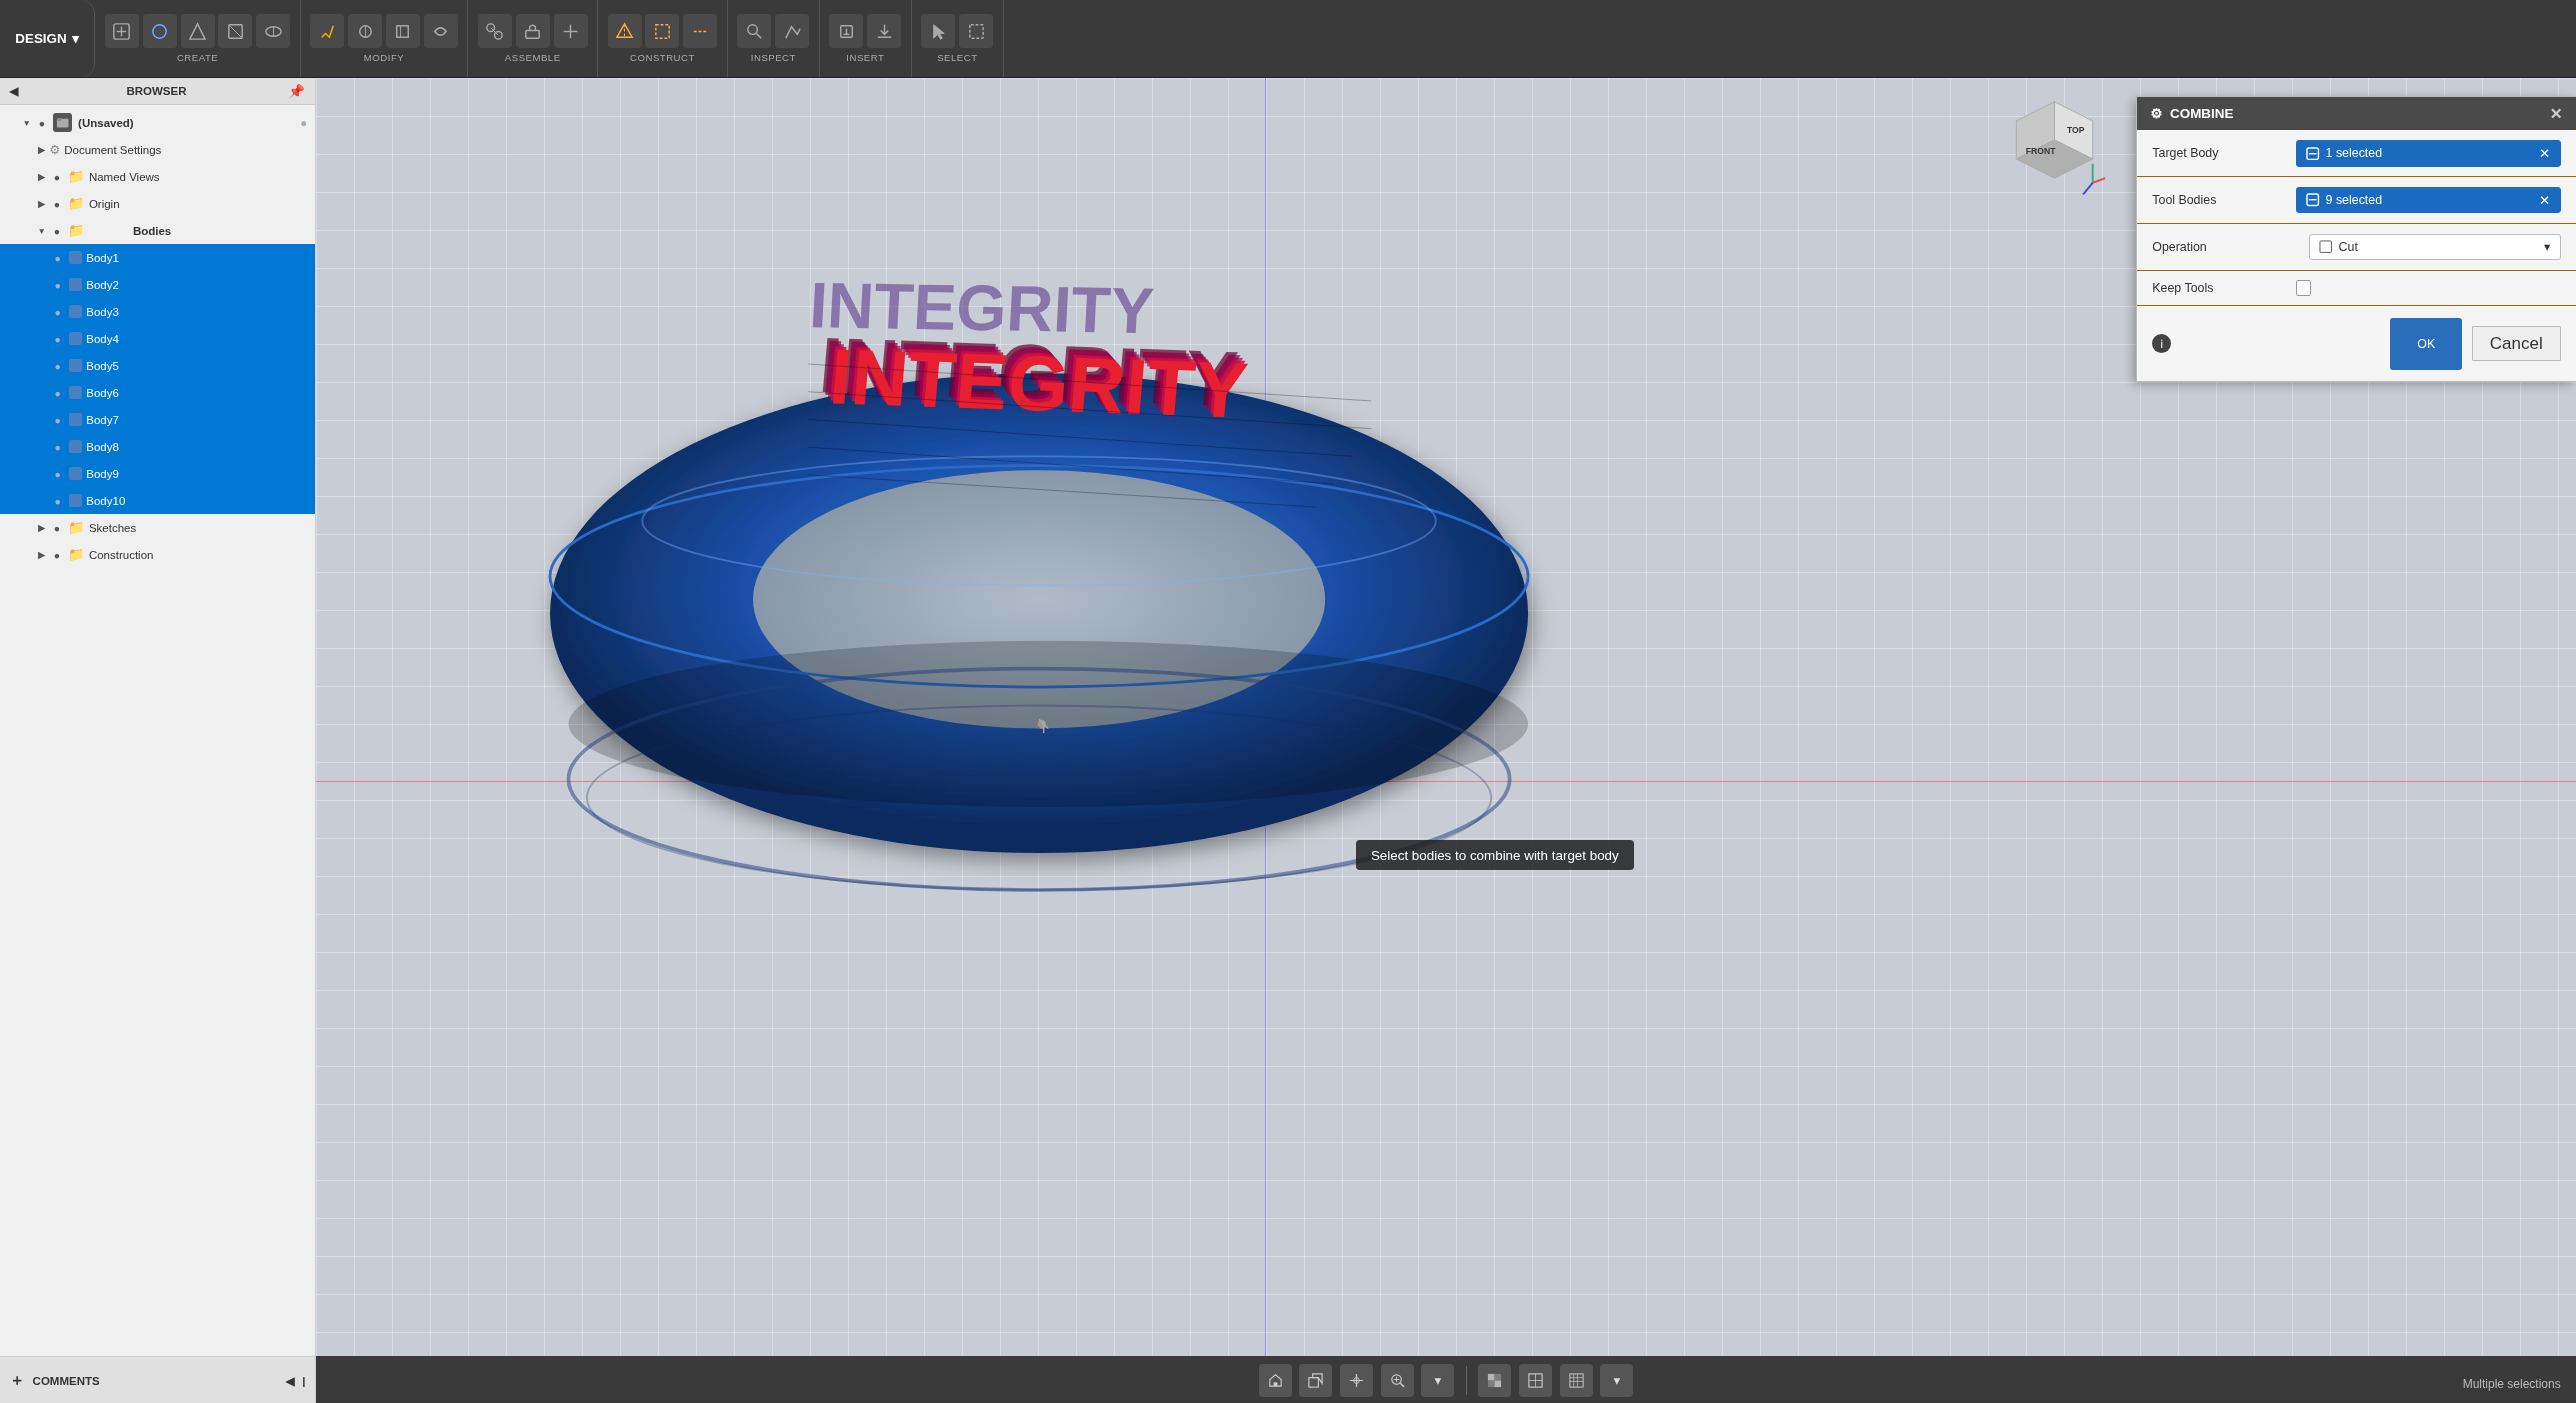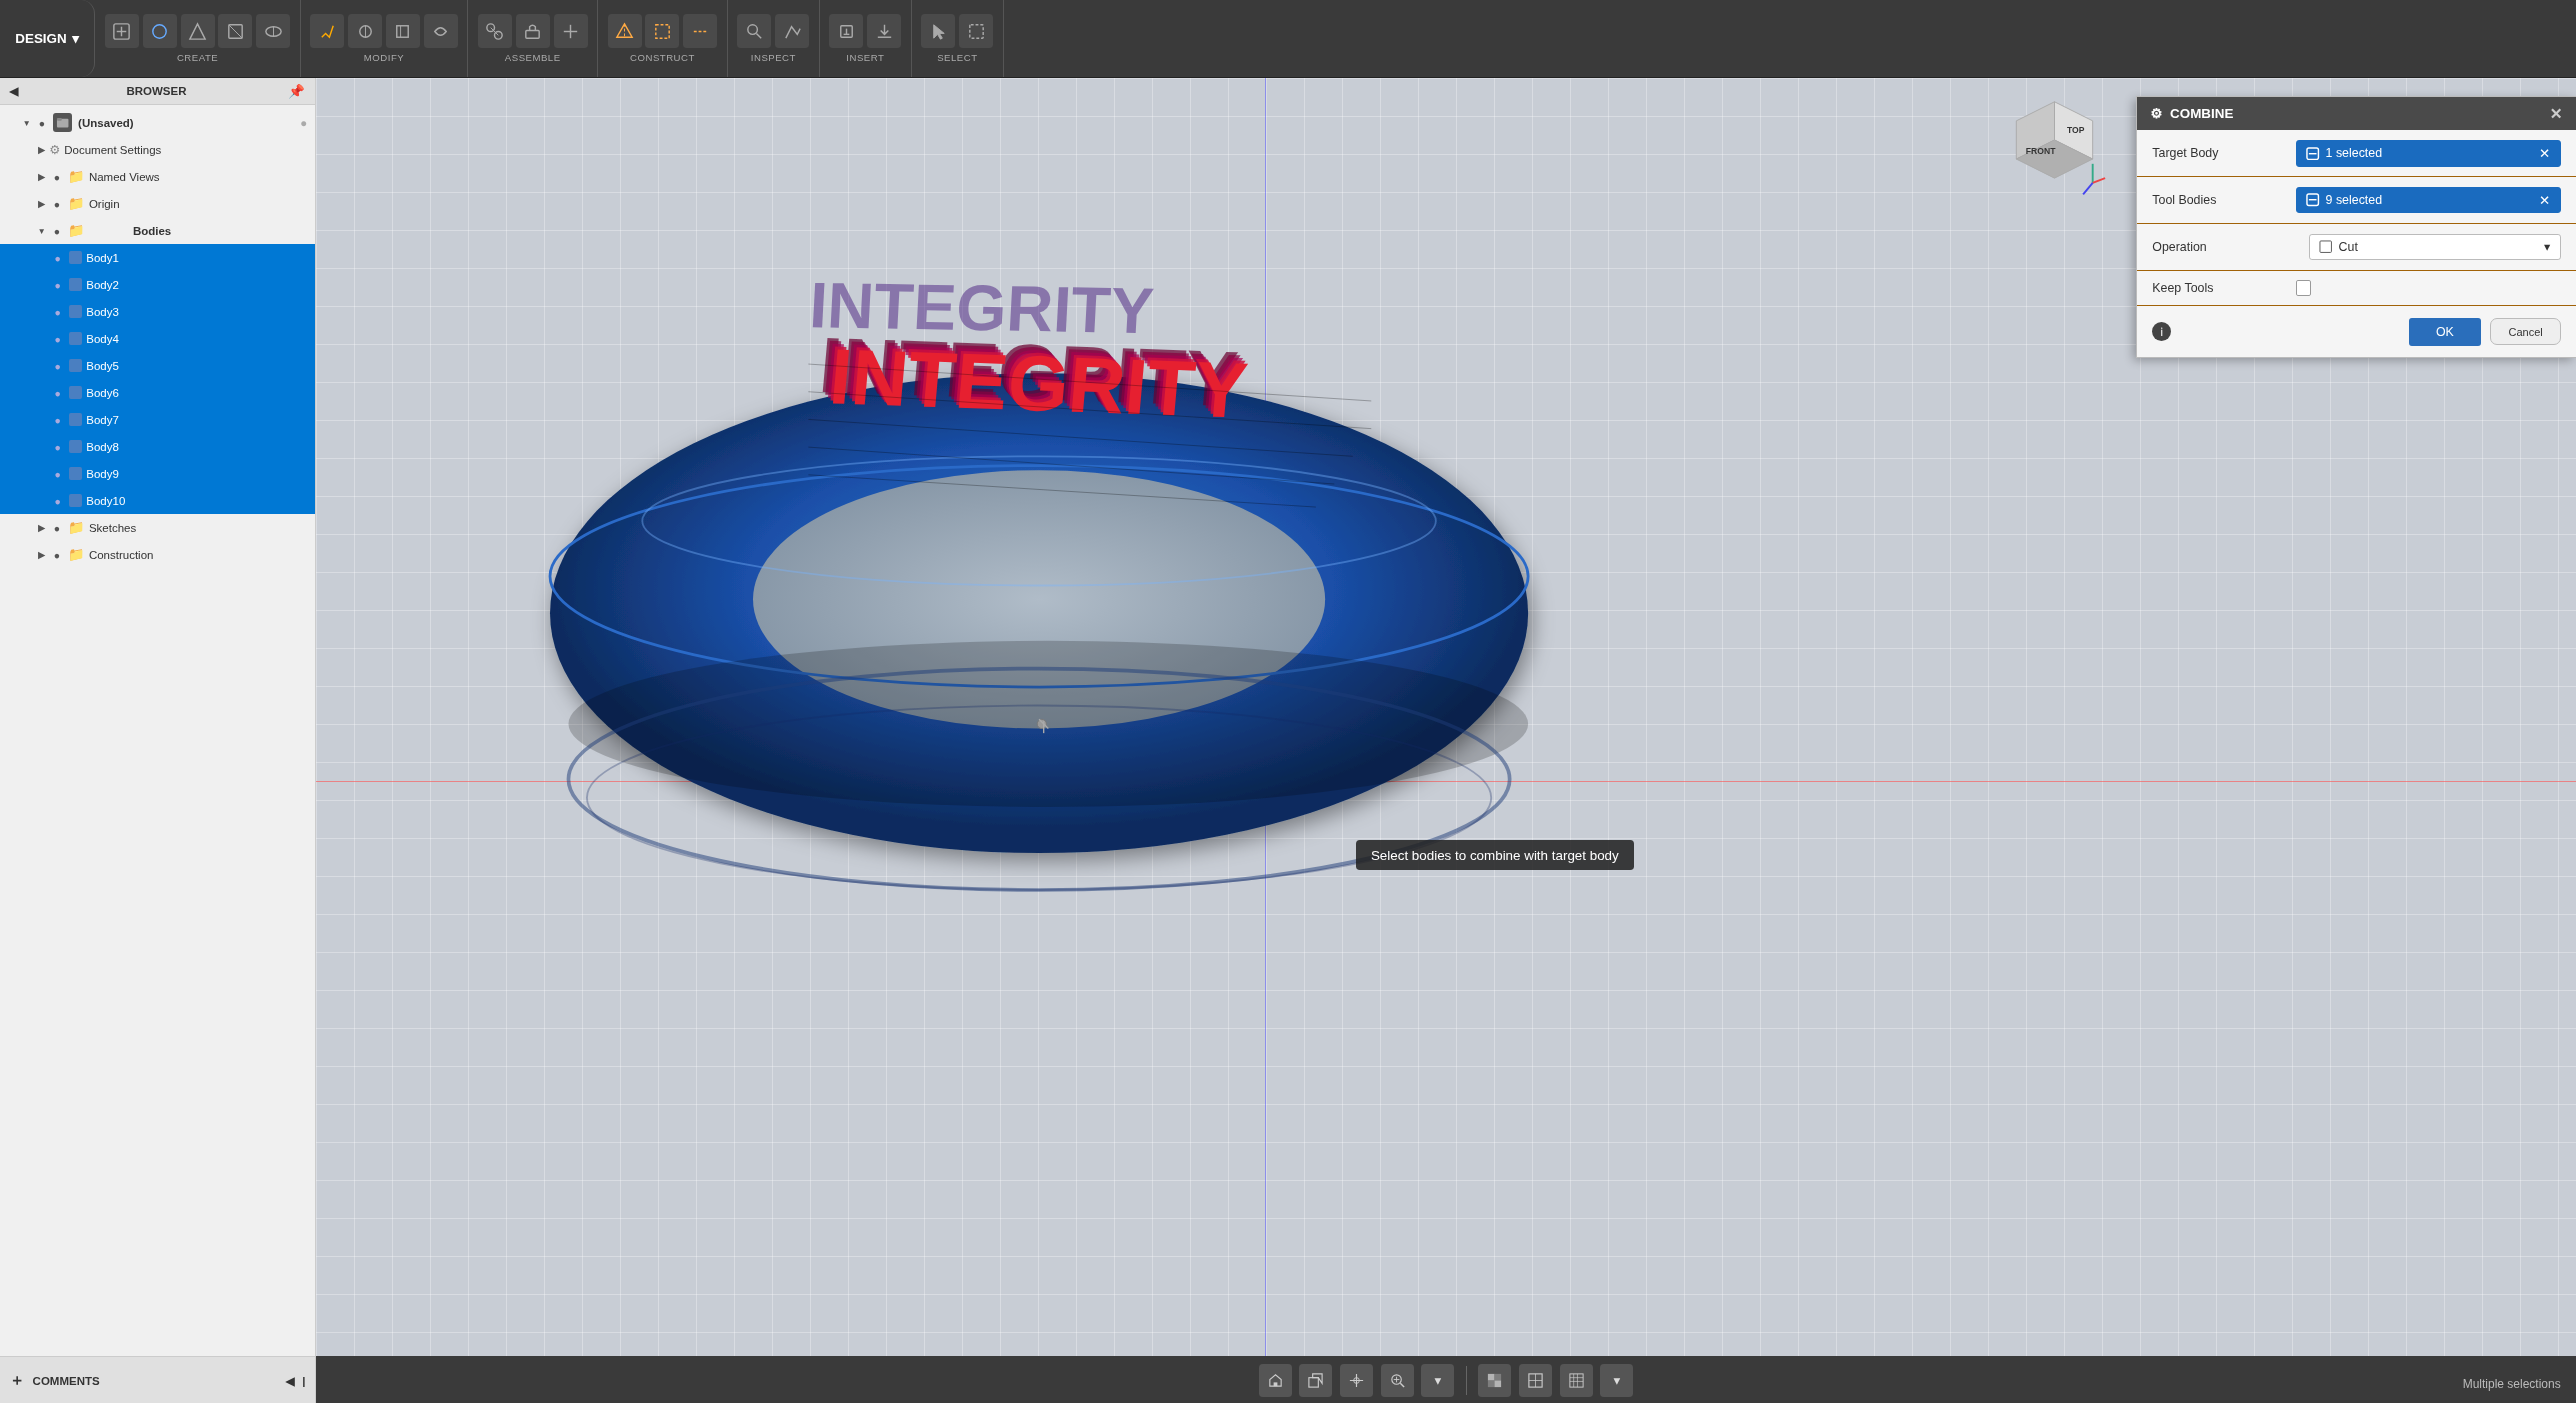--- a/index.html
+++ b/index.html
@@ -114,25 +114,25 @@
       padding: 4.8px 9.6px; display: flex; align-items: center; justify-content: space-between;
       font-size: 12.4px; color: #333; cursor: pointer; margin-left: 13px;
     }
     .combine-checkbox { width: 15.3px; height: 15.3px; border: 1px solid #999; background: #fff; border-radius: 1.9px; flex-shrink: 0; }
     .combine-footer {
       display: flex; align-items: center; padding: 11.5px 15.3px; gap: 9.6px; justify-content: flex-end;
     }
     .info-icon { width: 19px; height: 19px; border-radius: 50%; background: #444; color: #fff; display: inline-flex; align-items: center; justify-content: center; font-size: 11.5px; margin-right: auto; cursor: pointer; }
     .btn-ok {
       background: #2a6ebb; color: white; border: none; border-radius: 2.9px;
-      padding: 7px 27px; font-size: 12.4px; cursor: pointer;
+      padding: 19px 27px; font-size: 12.4px; cursor: pointer;
     }
     .btn-cancel {
-      background: #eee; color: #333; border: 1px solid #bbb; border-radius: 7px;
-      padding: 6.7px 17px; font-size: 11px; cursor: pointer;
+      background: #eee; color: #333; border: 1px solid #bbb; border-radius: 1px;
+      padding: 6.7px 17px; font-size: 17px; cursor: pointer;
     }
     #comments-area {
       position: absolute; bottom: 0; left: 0; width: 316px; height: 48px;
       background: #e0e0e0; border-right: 1px solid #ccc; border-top: 1px solid #ccc;
       display: flex; align-items: center; padding: 0 9.6px; gap: 7.7px;
       font-size: 11.5px; color: #333; font-weight: bold;
     }
     .bottom-tools {
       position: absolute; bottom: 0; left: 316px; right: 0; height: 48px;
       background: #3a3a3a; display: flex; align-items: center; justify-content: center; gap: 7.7px;

